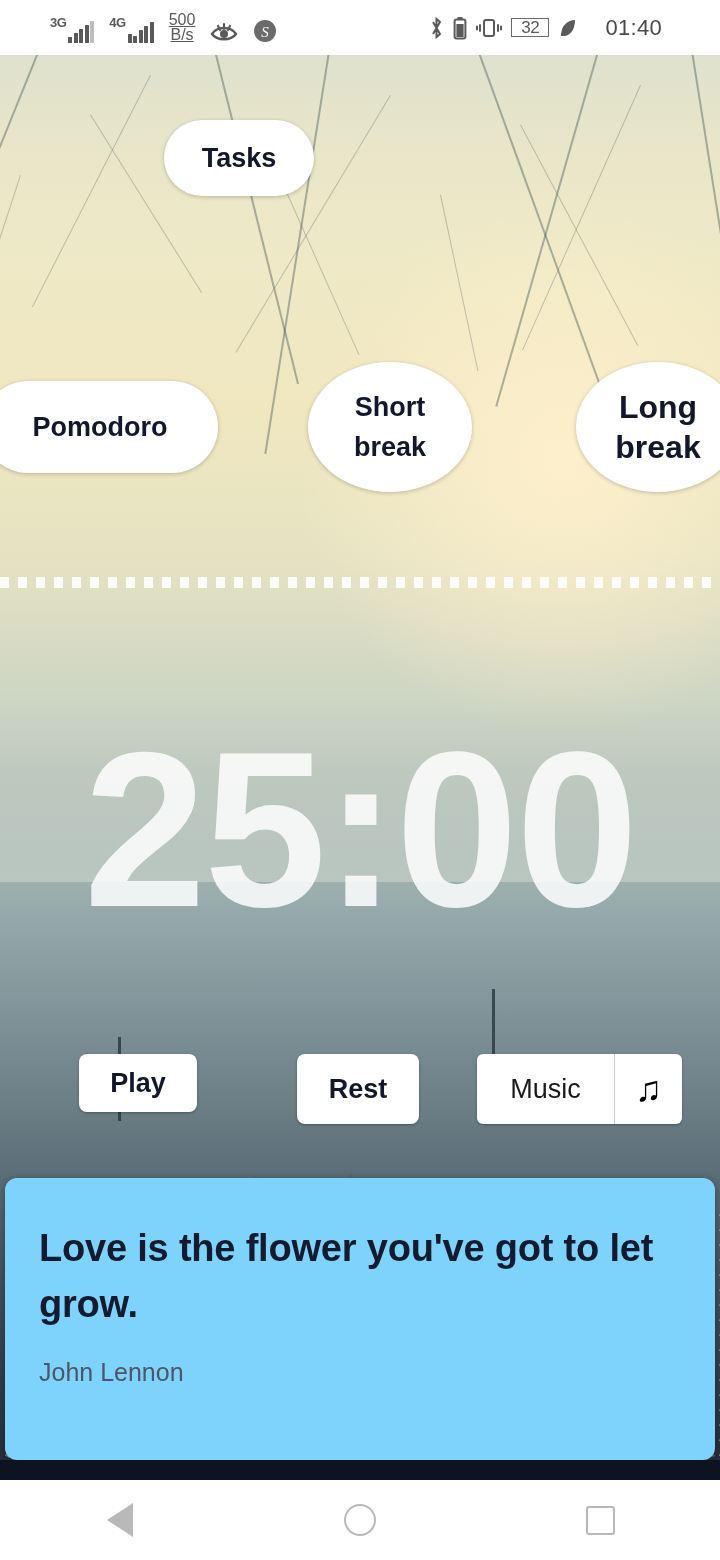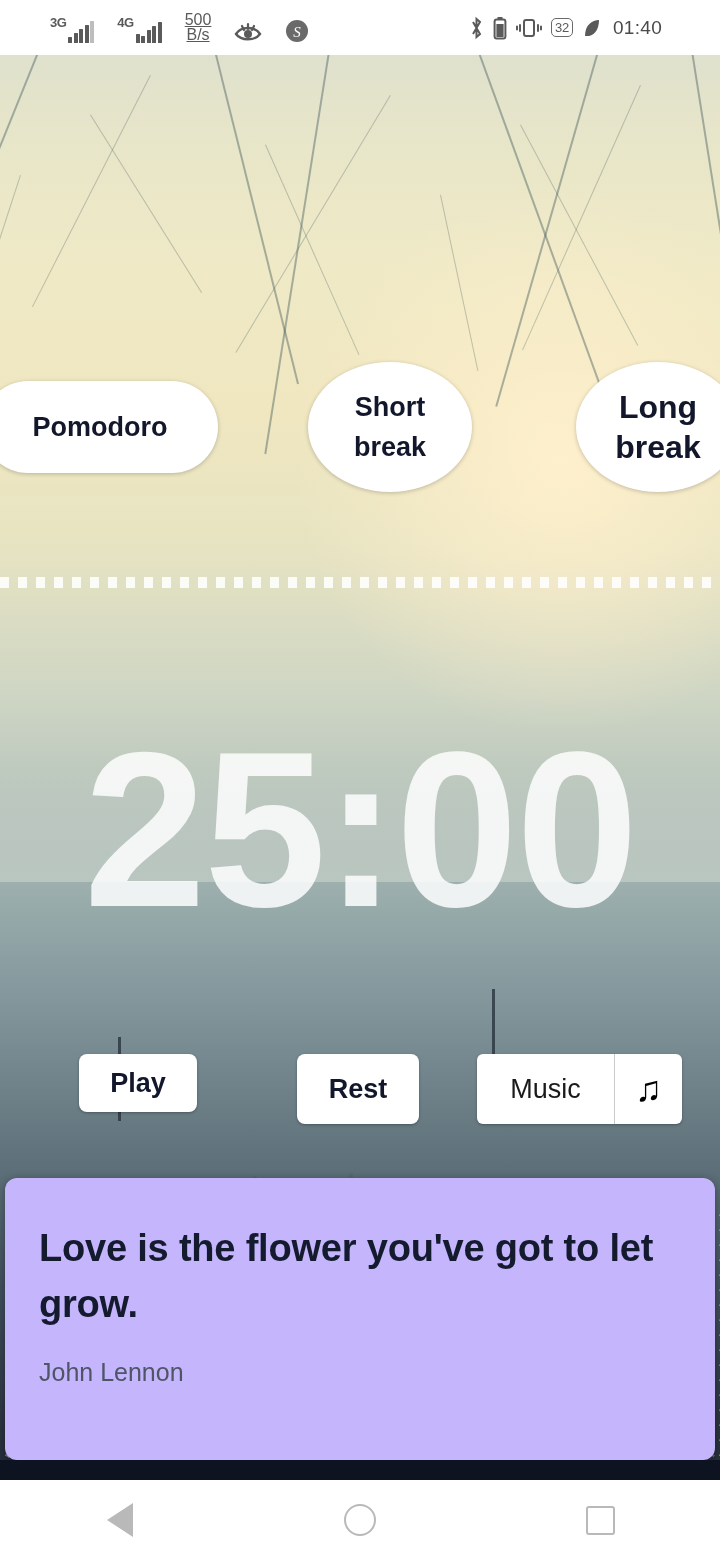--- a/index.html
+++ b/index.html
@@ -8,21 +8,21 @@
     font-family:"Liberation Sans", sans-serif;
     background:#ffffff;
   }
 
   
   .statusbar{
     position:absolute; top:0; left:0; width:720px; height:55px;
     background:#ffffff; color:#5a5a5a;
     display:flex; align-items:center;
   }
-  .sb-left{ display:flex; align-items:flex-end; gap:23px; margin-left:50px;justify-content:space-between; }
+  .sb-left{ display:flex; align-items:flex-end; gap:15px; margin-left:50px;justify-content:space-between; }
   .sb-right{ display:flex; align-items:center; gap:9px; margin-left:auto; margin-right:58px; }
 
   .net-grp{ display:flex; align-items:flex-end; gap:2px; }
   .net-gen{ font-size:13px; font-weight:bold; line-height:1; margin-bottom:14px; letter-spacing:-.5px;}
   .bars{ display:flex; align-items:flex-end; gap:1.5px; height:22px; }
   .bars i{ display:block; width:4px; background:#5a5a5a; border-radius:.5px; }
   .bars i:nth-child(1){height:6px}
   .bars i:nth-child(2){height:10px}
   .bars i:nth-child(3){height:14px}
   .bars i:nth-child(4){height:18px}
@@ -31,24 +31,24 @@
   .bars.b2 i:nth-child(2){height:7px}
   .bars.b2 i:nth-child(3){height:13px}
   .bars.b2 i:nth-child(4){height:17px}
   .bars.b2 i:nth-child(5){height:21px; background:#5a5a5a;}
 
   .rate{ font-size:16px; line-height:15px; text-align:center; margin-bottom:1px;text-decoration:underline;}
   .rate span{ display:block; }
 
   .ic{ display:flex; align-items:center; justify-content:center; }
   .batt-txt{
-    font-size:13px; border:1.6px solid #6a6a6a; border-radius:5px;
-    padding:0 3px; line-height:17px; letter-spacing:-.3px;
-  }
-  .clock{ font-size:19px; letter-spacing:.3px; color:#4a4a4a; margin-left:2px; }
+    font-size:17px; border:1.6px solid #6a6a6a; border-radius:0;
+    padding:0 9px; line-height:17px; letter-spacing:-.3px;
+  }
+  .clock{ font-size:22px; letter-spacing:.3px; color:#4a4a4a; margin-left:18px; }
 
   
   .app{
     position:absolute; top:55px; left:0; width:720px; height:1425px;
     overflow:hidden;
   }
 
   
   .bg{ position:absolute; inset:0; }
   .bg-sky{
@@ -177,21 +177,21 @@
     width:68px; height:100%;
     display:flex; align-items:center; justify-content:center;
     border-left:1.5px solid #c9c9c9;
     font-size:36px; color:#000; line-height:1;
   }
 
   
   .quote-card{
     position:absolute; left:5px; top:1123px;
     width:710px; height:282px;
-    background:#c4b5fd; border-radius:12px;
+    background:#7dd3fc; border-radius:12px;
     box-shadow:0 2px 10px rgba(0,0,0,.35);
     padding:42px 34px 0 34px;
   }
   .quote-text{
     font-size:38px; line-height:56px; font-weight:bold;
     color:#141b2e; letter-spacing:-.2px;
   }
   .quote-author{
     margin-top:26px; font-size:25px; color:#4e5566; font-weight:normal;
   }
@@ -321,20 +321,21 @@
     <div class="bg-ground">
       <div class="rail-bed"></div>
       <div class="ballast"></div>
       <div class="rail l"></div>
       <div class="rail r"></div>
       <div class="pole" style="left:118px; top:26%; height:14%;"></div>
       <div class="pole" style="left:492px; top:18%; height:12%;"></div>
     </div>
   </div>
 
+  <div class="pill" id="tasks-btn">Tasks</div>
 
   <div class="pill" id="pomodoro-btn">Pomodoro</div>
 
   <div class="pill" id="short-btn">
     <span>
       <span>Short</span><br>
       <span>break</span>
     </span>
   </div>
 

